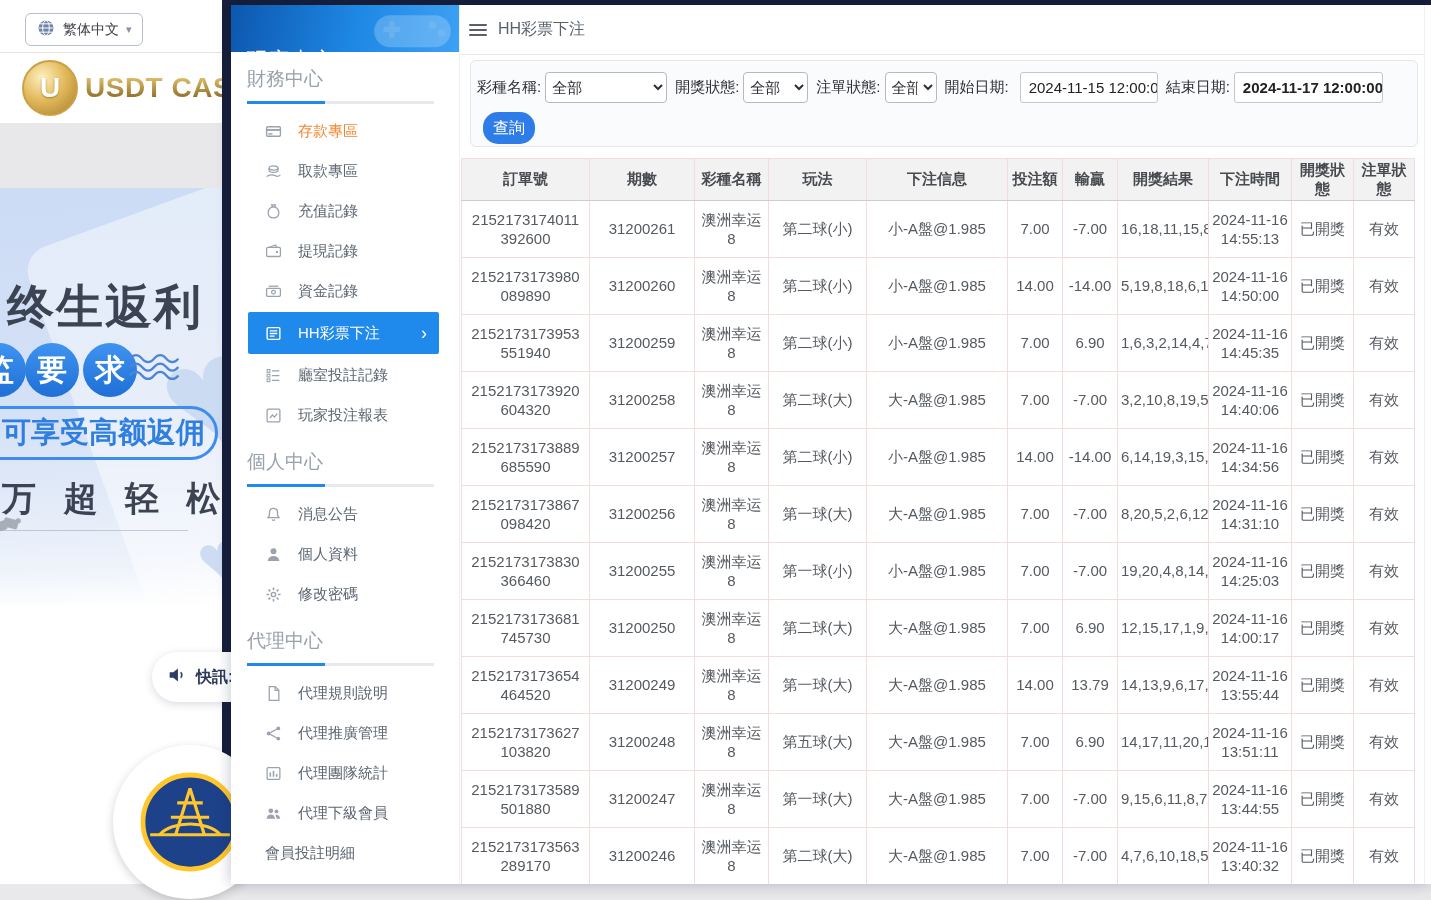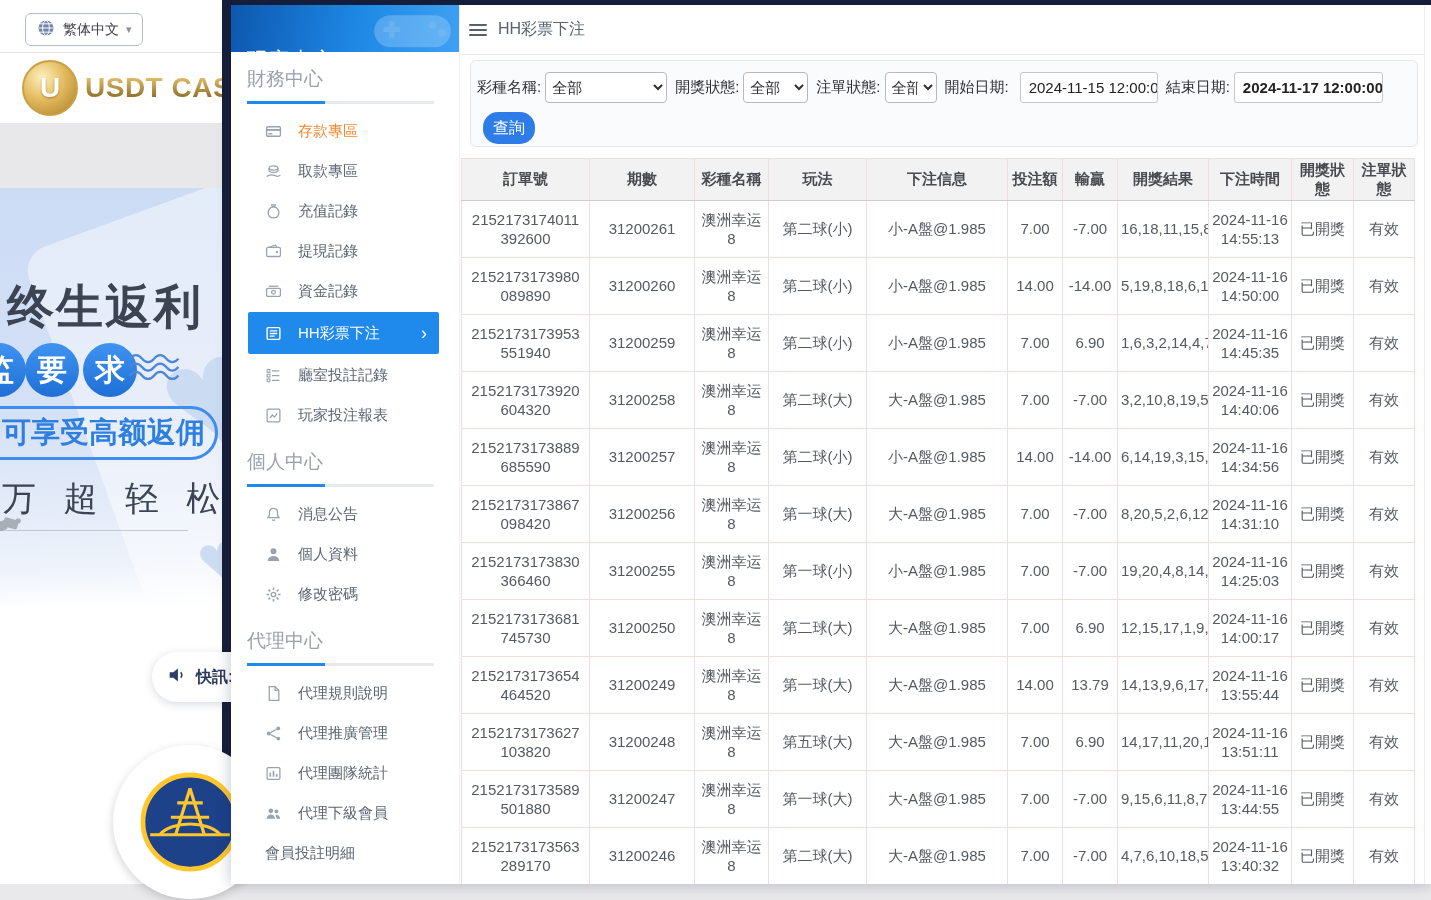--- a/index.html
+++ b/index.html
@@ -33,21 +33,21 @@
   .bh2 { right:-18px; top:330px; font-size:70px; transform:rotate(-14deg); }
   .banner-title { position:absolute; left:7px; top:88px; font-size:47px; font-weight:800; color:#3c4352; letter-spacing:2px; white-space:nowrap; }
   .badge-circle { position:absolute; top:155px; width:54px; height:54px; border-radius:50%;
     background:linear-gradient(180deg,#3f93f0,#1f6fd6); color:#fff; font-size:30px; font-weight:700;
     display:flex; align-items:center; justify-content:center; }
   .bc0 { left:-28px; } .bc1 { left:25px; } .bc2 { left:83px; }
   .banner-waves { position:absolute; left:128px; top:165px; width:56px; height:30px; }
   .banner-pill { position:absolute; left:-34px; top:218px; width:252px; height:54px; border:3px solid #3e8ced;
     border-radius:28px; display:flex; align-items:center; justify-content:flex-end; padding-right:10px; }
   .banner-pill-text { font-size:29px; font-weight:800; color:#2e7fe0; white-space:nowrap; }
-  .banner-tagline { position:absolute; left:2px; top:288px; font-size:34px; font-weight:400; color:#3c4352;
+  .banner-tagline { position:absolute; left:2px; top:288px; font-size:34px; font-weight:700; color:#3c4352;
     letter-spacing:9px; white-space:nowrap; }
   .banner-handshake { position:absolute; left:-8px; top:324px; width:42px; height:26px; }
   .banner-line { position:absolute; left:0; top:342px; width:188px; height:1px; background:#a0a6ae; opacity:.55; }
 
   
   .ticker-pill { position:absolute; left:152px; top:652px; width:122px; height:50px; background:#fff;
     border-radius:25px; box-shadow:0 2px 8px rgba(40,50,90,.18); display:flex; align-items:center; gap:8px;
     padding-left:14px; z-index:4; cursor:pointer; }
   .ticker-pill svg { width:22px; height:22px; }
   .ticker-label { font-size:16px; font-weight:700; color:#2b3a5c; white-space:nowrap; }

